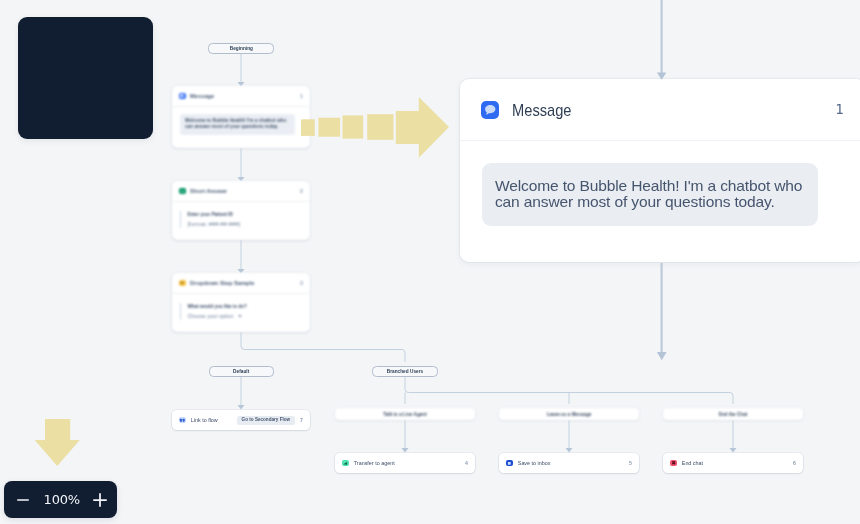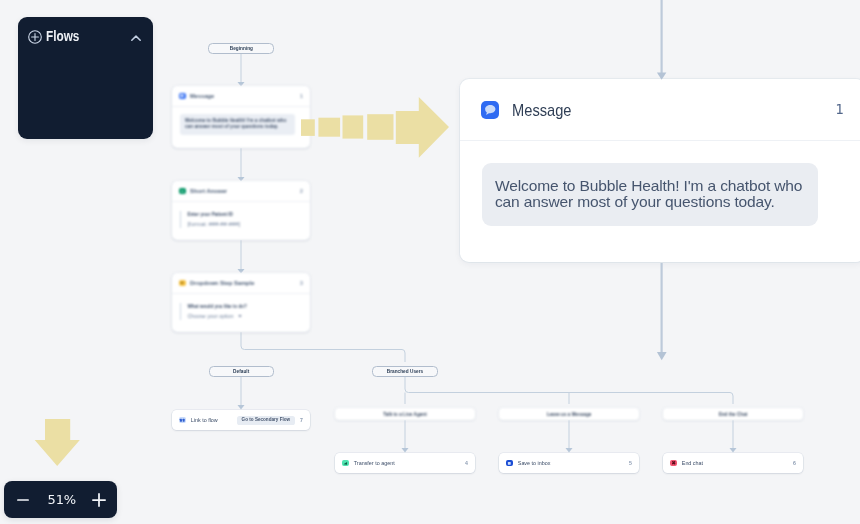--- a/index.html
+++ b/index.html
@@ -237,34 +237,20 @@
         <svg width="5.4" height="5.4" viewBox="0 0 16 16">
             <path stroke="#5c0d1c" stroke-width="4.4" stroke-linecap="round" d="M5.2 5.2l5.6 5.6M10.8 5.2l-5.6 5.6"></path>
           </svg>
       </span>
       <span class="ntitle">End chat</span>
       <span class="ncount">6</span>
     </div>
   </div>
 
   <div class="flows">
-    <div class="flows-head">
-      <span class="plusic">
-        <svg width="14" height="14" viewBox="0 0 14 14">
-            <circle cx="7" cy="7" r="6.3" fill="none" stroke="#ccd7e8" stroke-width="1.1"></circle>
-            <path stroke="#ccd7e8" stroke-width="1.1" stroke-linecap="round" d="M7 3.6v6.8M3.6 7h6.8"></path>
-          </svg>
-      </span>
-      <span class="ftitle">Flows</span>
-      <span class="chev">
-        <svg width="10" height="10" viewBox="0 0 10 10">
-            <path fill="none" stroke="#c2cfe2" stroke-width="1.5" stroke-linecap="round" stroke-linejoin="round" d="M0.8 7.3L5 3.1l4.2 4.2"></path>
-          </svg>
-      </span>
-    </div>
   </div>
 
   <div class="detail">
     <div class="detail-head">
       <span class="dicon">
         <svg width="14" height="14" viewBox="0 0 16 16">
             <path fill="#c9daf9" d="M8.3 2.2c3.25 0 5.9 2.1 5.9 4.75s-2.65 4.8-5.9 4.8c-.55 0-1.1-.06-1.6-.17l-3.1 2 .78-2.6A4.55 4.55 0 0 1 2.4 6.95C2.4 4.3 5.05 2.2 8.3 2.2z"></path>
           </svg>
       </span>
       <span class="dtitle">Message</span>
@@ -294,21 +280,21 @@
       <path d="M656.9 352 L666.6 352 L661.7 360.2 Z" fill="#b4c3d5"></path>
     </g>
   </svg>
 
   <div class="zoombar">
     <span class="zbtn">
       <svg width="12" height="12" viewBox="0 0 12 12">
           <path stroke="#f2f5f9" stroke-width="1.7" stroke-linecap="round" d="M0.9 6h10.2"></path>
         </svg>
     </span>
-    <span class="zlevel">51%</span>
+    <span class="zlevel">100%</span>
     <span class="zbtn zplus">
       <svg width="14" height="14" viewBox="0 0 14 14">
           <path stroke="#f2f5f9" stroke-width="1.75" stroke-linecap="round" d="M0.9 7h12.2M7 0.9v12.2"></path>
         </svg>
     </span>
   </div>
 
 </div>
 
 </body></html>

